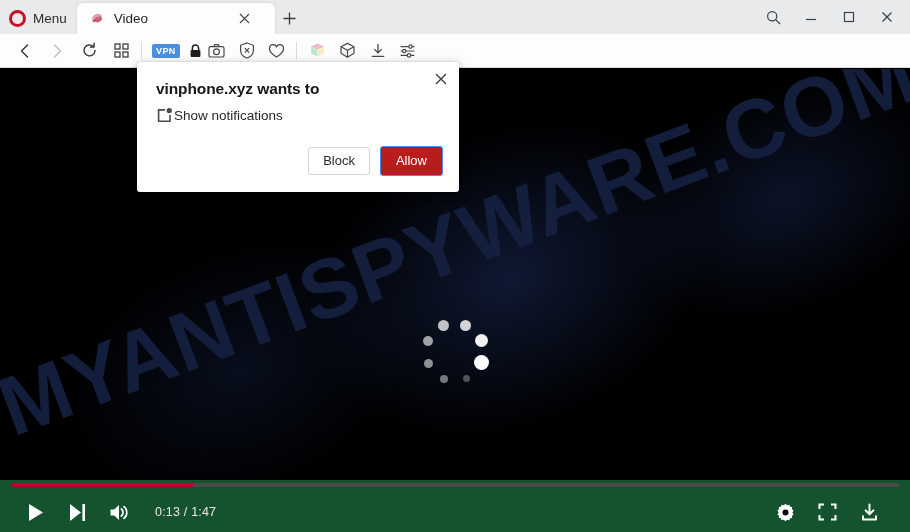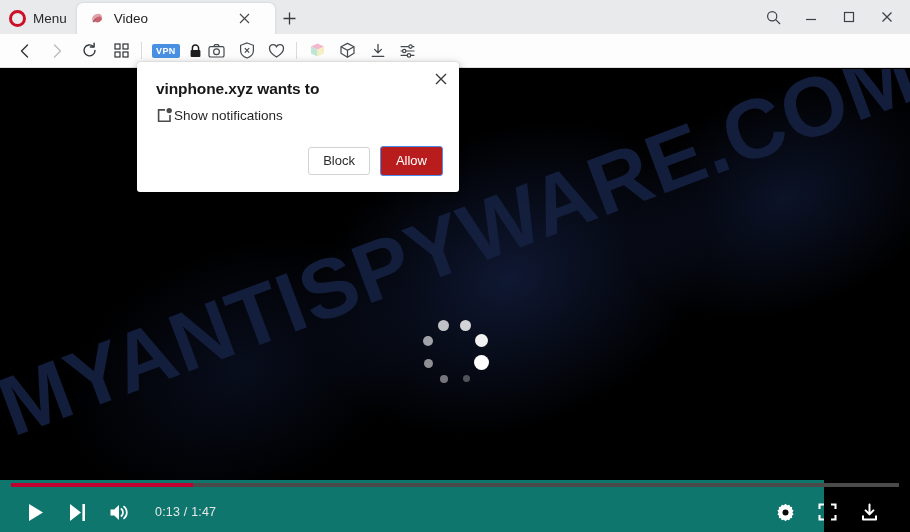--- a/index.html
+++ b/index.html
@@ -160,22 +160,22 @@
     position: absolute;
     width: 13px; height: 13px;
     border-radius: 50%;
     background: #fff;
     display: block;
   }
 
   
   .player {
     position: absolute; left: 0; bottom: 0;
-    width: 824px; height: 52px;
-    background: #0f766e;
+    width: 910px; height: 52px;
+    background: #14532d;
   }
   .progress-wrap {
     position: absolute; top: 3px; left: 11px;
     width: 888px; height: 4px;
     background: #4a4a4a;
   }
   .progress-fill {
     position: absolute; left: 0; top: 0;
     height: 4px; background: #c2002f;
   }

